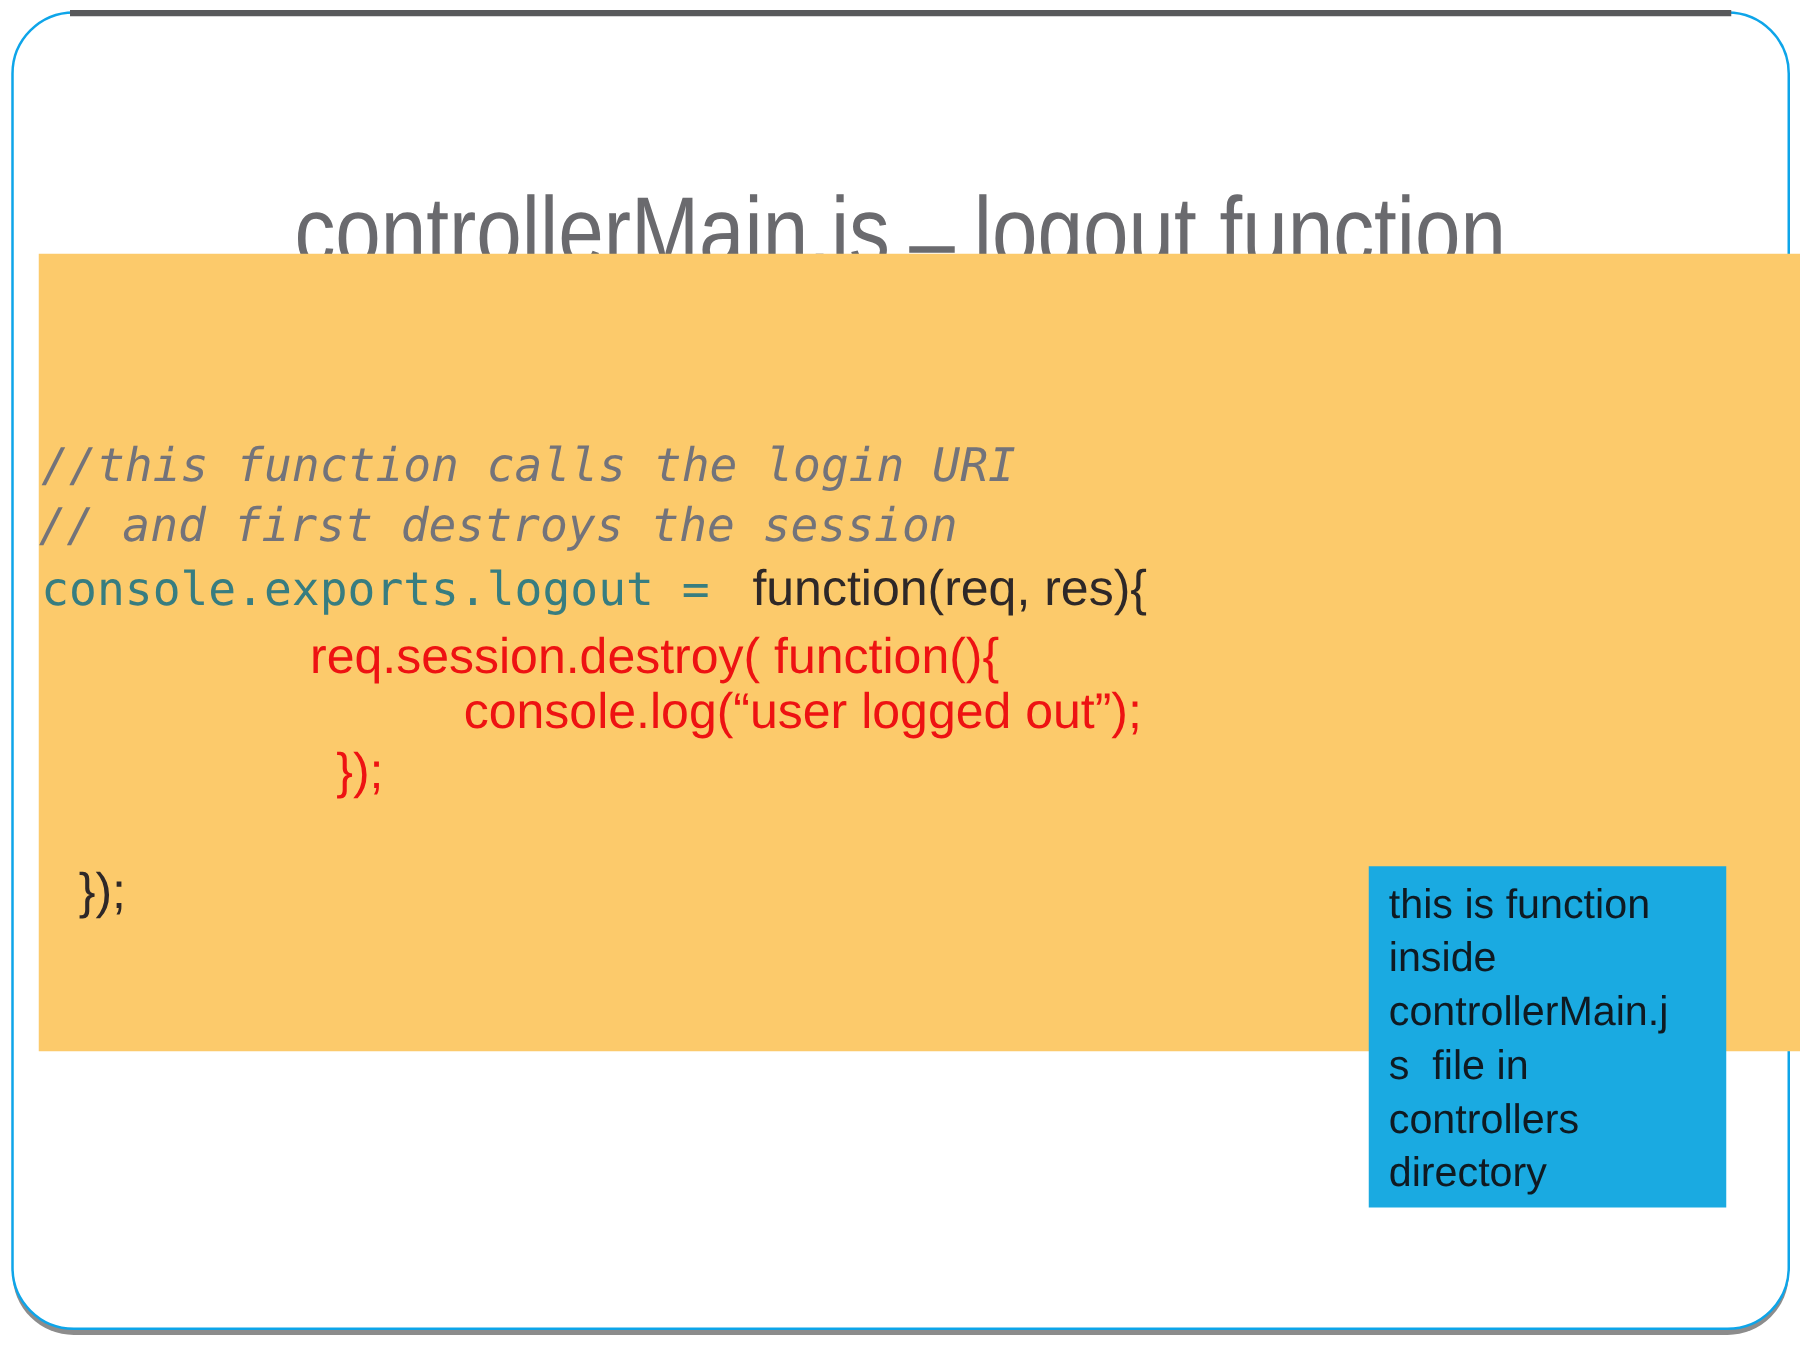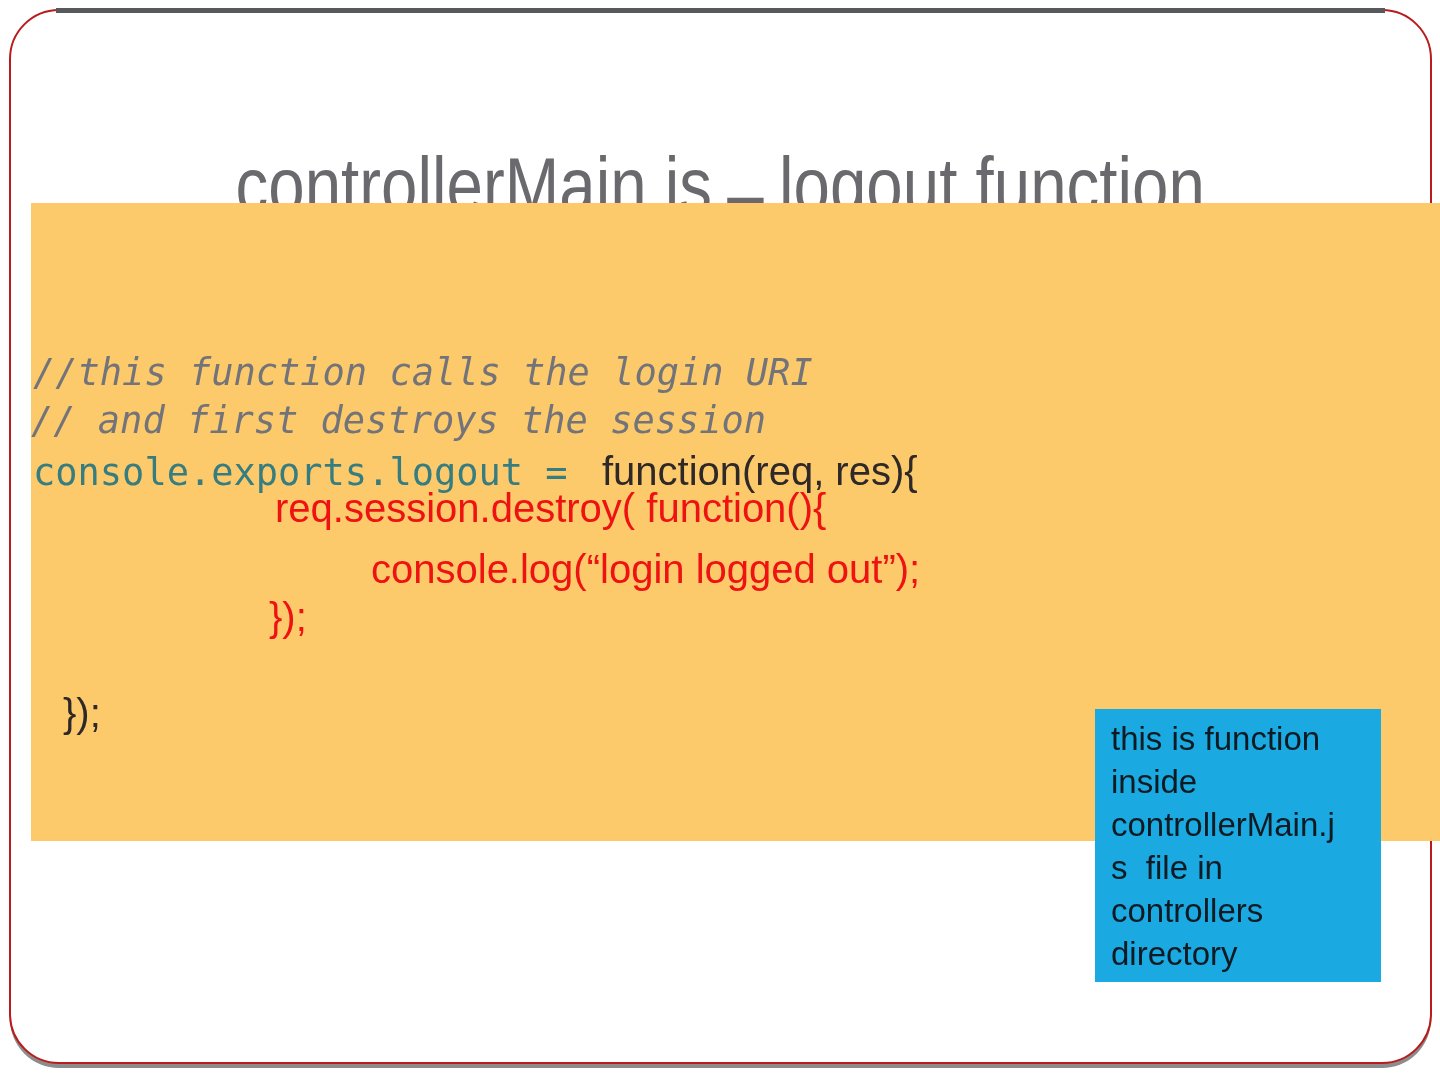--- a/index.html
+++ b/index.html
@@ -10,21 +10,21 @@
     overflow: hidden;
     background: #ffffff;
     font-family: "Liberation Sans", sans-serif;
   }
   
   .slide {
     position: absolute;
     left: 9px; top: 9px;
     width: 1419px; height: 1051px;
     background: #ffffff;
-    border: 2px solid #b91c1c;
+    border: 2px solid #0ea5e9;
     border-radius: 50px;
     box-shadow: 0 5px 0 -1px #8c8c8c;
   }
   .slide::before {
     content: "";
     position: absolute;
     left: 45px; right: 45px; top: -3px;
     height: 5px;
     background: #58595b;
   }
@@ -73,29 +73,29 @@
   .sans-code {
     font-family: Liberation Sans, sans-serif;
     font-size: 40px;
   }
   .red { color: #ee1212; }
   .dark { color: #2e2828; }
   .seg-gap { margin-left: 12px; }
   .line-c1 { left: 2px;   top: 149px; }
   .line-c2 { left: 0;   top: 197px; }
   .line-3  { left: 2px;   top: 245px; }
-  .line-4  { left: 217px; top: 282px; margin-left: 27px; }
+  .line-4  { left: 217px; top: 299px; }
   .line-5  { left: 340px; top: 343px; }
   .line-6  { left: 238px; top: 391px; }
   .line-7  { left: 217px; top: 439px; }
   .line-8  { left: 32px;  top: 487px; }
   
   .callout {
     position: absolute;
-    left: 1084px; top: 698px;
+    left: 1084px; top: 682px;
     width: 286px; height: 273px;
     box-sizing: border-box;
     background: #1aaae1;
     z-index: 3;
     padding: 8px 0 0 16px;
   }
   .callout-text {
     display: block;
     width: 233px;
     font-size: 33px;
@@ -112,21 +112,21 @@
 <div class="page">
   <div class="slide">
 
     <h1 class="title"><span class="squeeze"><span>controllerMain.js</span><span class="dash">–</span><span>logout function</span></span></h1>
 
     <div class="code-panel">
       <div class="code-line mono comment line-c1">//this function calls the login URI</div>
       <div class="code-line mono comment line-c2">// and first destroys the session</div>
       <div class="code-line line-3"><span class="mono teal">console.exports.logout = </span><span class="sans-code dark seg-gap">function(req, res){</span></div>
       <div class="code-line sans-code red line-4">req.session.destroy( function(){</div>
-      <div class="code-line sans-code red line-5">console.log(“login logged out”);</div>
+      <div class="code-line sans-code red line-5">console.log(“user logged out”);</div>
       <div class="code-line sans-code red line-6">});</div>
       <div class="code-line sans-code dark line-8">});</div>
     </div>
 
     <div class="callout">
       <span class="callout-text">this is function inside controllerMain.js  file in controllers directory</span>
     </div>
 
   </div>
 </div>

